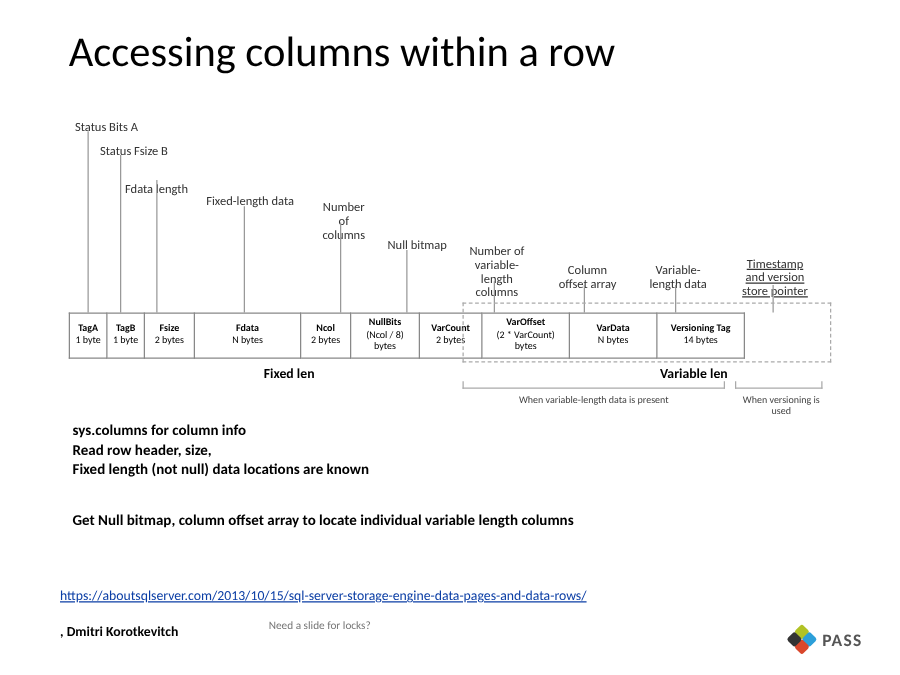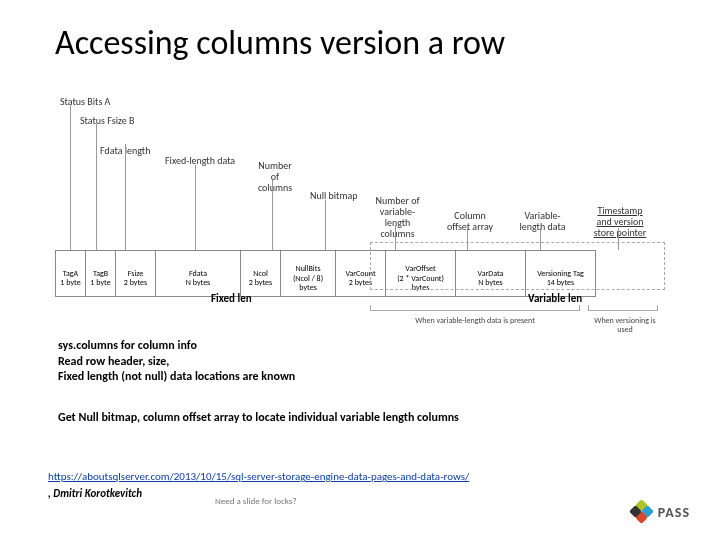--- a/index.html
+++ b/index.html
@@ -31,21 +31,21 @@
     border-collapse: collapse;
     font-size: 8px;
   }
   .rowtbl td {
     border: 1px solid #888;
     padding: 3px 4px;
     text-align: center;
     vertical-align: middle;
     line-height: 1.2;
   }
-  .rowtbl .hdr { font-weight: 400; margin-top: 10px; }
+  .rowtbl .hdr { font-weight: 700; }
   .group-label {
     position: absolute;
     font-size: 11px;
     font-weight: 700;
     color: #000;
   }
   .brace {
     position: absolute;
     border-bottom: 1px solid #aaa;
     border-left: 1px solid #aaa;
@@ -89,21 +89,21 @@
   
   .dashbox {
     position: absolute;
     border: 1px dashed #aaa;
     pointer-events: none;
   }
 </style>
 </head>
 <body>
 
-<div class="title">Accessing columns version a row</div>
+<div class="title">Accessing columns within a row</div>
 
 <div class="lbl" style="left:60px; top:96px;">Status Bits A</div>
 <div class="lbl" style="left:80px; top:115px;">Status Fsize B</div>
 <div class="lbl" style="left:100px; top:145px;">Fdata length</div>
 <div class="lbl" style="left:165px; top:155px;">Fixed-length data</div>
 <div class="lbl" style="left:255px; top:160px; width:40px; text-align:center;">Number of columns</div>
 <div class="lbl" style="left:310px; top:190px;">Null bitmap</div>
 <div class="lbl" style="left:370px; top:195px; width:55px; text-align:center;">Number of variable-length columns</div>
 <div class="lbl" style="left:445px; top:210px; width:50px; text-align:center;">Column offset array</div>
 <div class="lbl" style="left:515px; top:210px; width:55px; text-align:center;">Variable-length data</div>
@@ -180,21 +180,21 @@
 
 <div class="body-text" style="left:58px; top:338px;">
   <div>sys.columns for column info</div>
   <div>Read row header, size,</div>
   <div>Fixed length (not null) data locations are known</div>
 </div>
 
 <div class="body-text" style="left:58px; top:410px; width:600px;">Get Null bitmap, column offset array to locate individual variable length columns</div>
 
 <a class="link" style="left:48px; top:470px;">https://aboutsqlserver.com/2013/10/15/sql-server-storage-engine-data-pages-and-data-rows/</a>
-<div class="author" style="left:48px; top:487px;font-style:italic;">, Dmitri Korotkevitch</div>
+<div class="author" style="left:48px; top:499px;">, Dmitri Korotkevitch</div>
 <div class="tiny" style="left:215px; top:495px;">Need a slide for locks?</div>
 
 <div class="logo">
   <div class="logo-mark">
     <div class="petal p1"></div>
       <div class="petal p2"></div>
       <div class="petal p3"></div>
       <div class="petal p4"></div>
   </div>
   <div class="logo-text">PASS</div>

